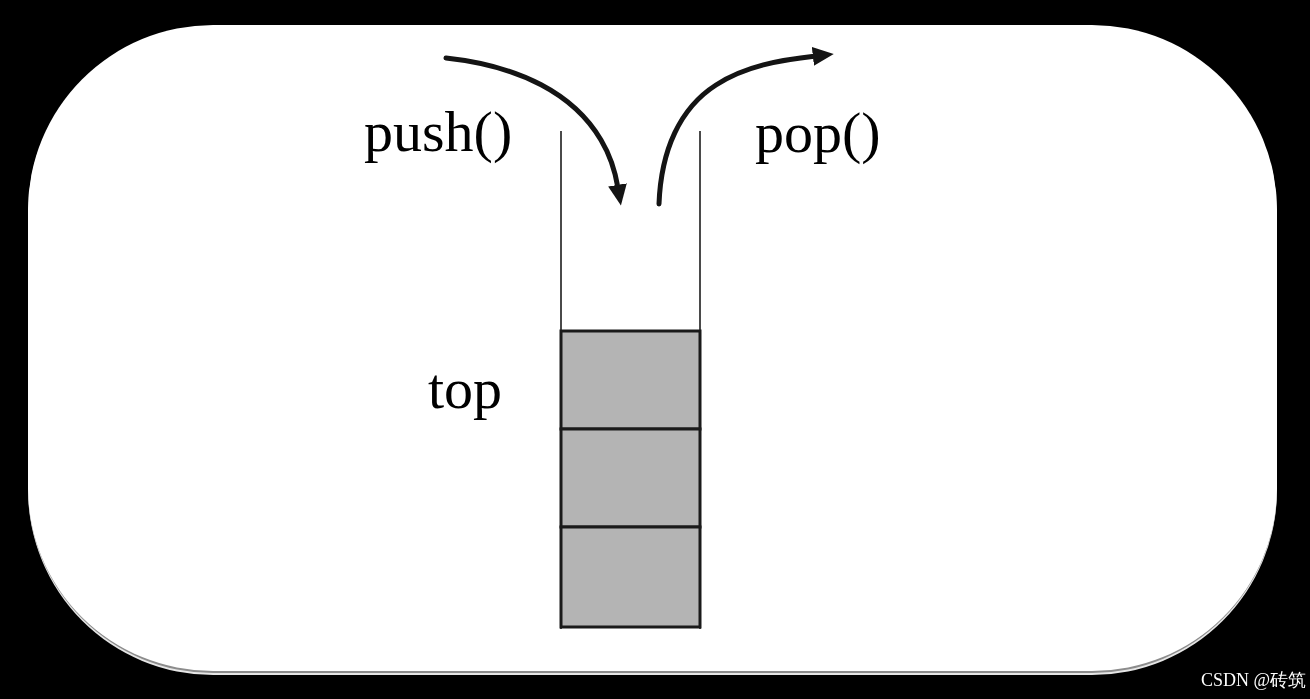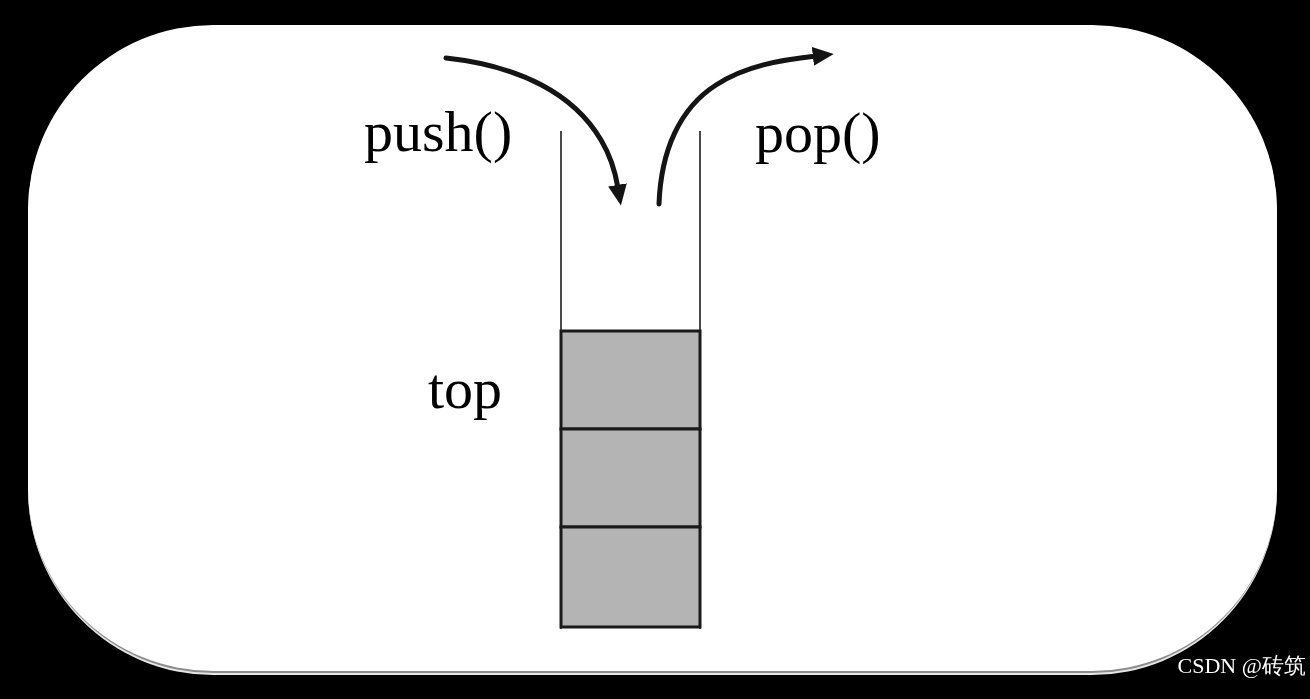--- a/index.html
+++ b/index.html
@@ -46,22 +46,22 @@
     font-size:58px;
     color: var(--label_text, #000);
     white-space:nowrap;
   }
   .lbl-push  { left:364px; top:103px; }
   .lbl-pop   { left:755px; top:104px; }
   .lbl-top   { left:428px; top:360px; }
   .lbl-stack { left:1020px; top:339px; }
   .watermark {
     position:absolute;
-    right:4px; bottom:20px;
-    font-size:22px;
+    right:4px; bottom:7px;
+    font-size:18px;
     line-height:1.2;
     color: var(--watermark_text, #fff);
     white-space:nowrap;
   }
 </style>
 </head>
 <body>
 
 <div class="stage">
 

